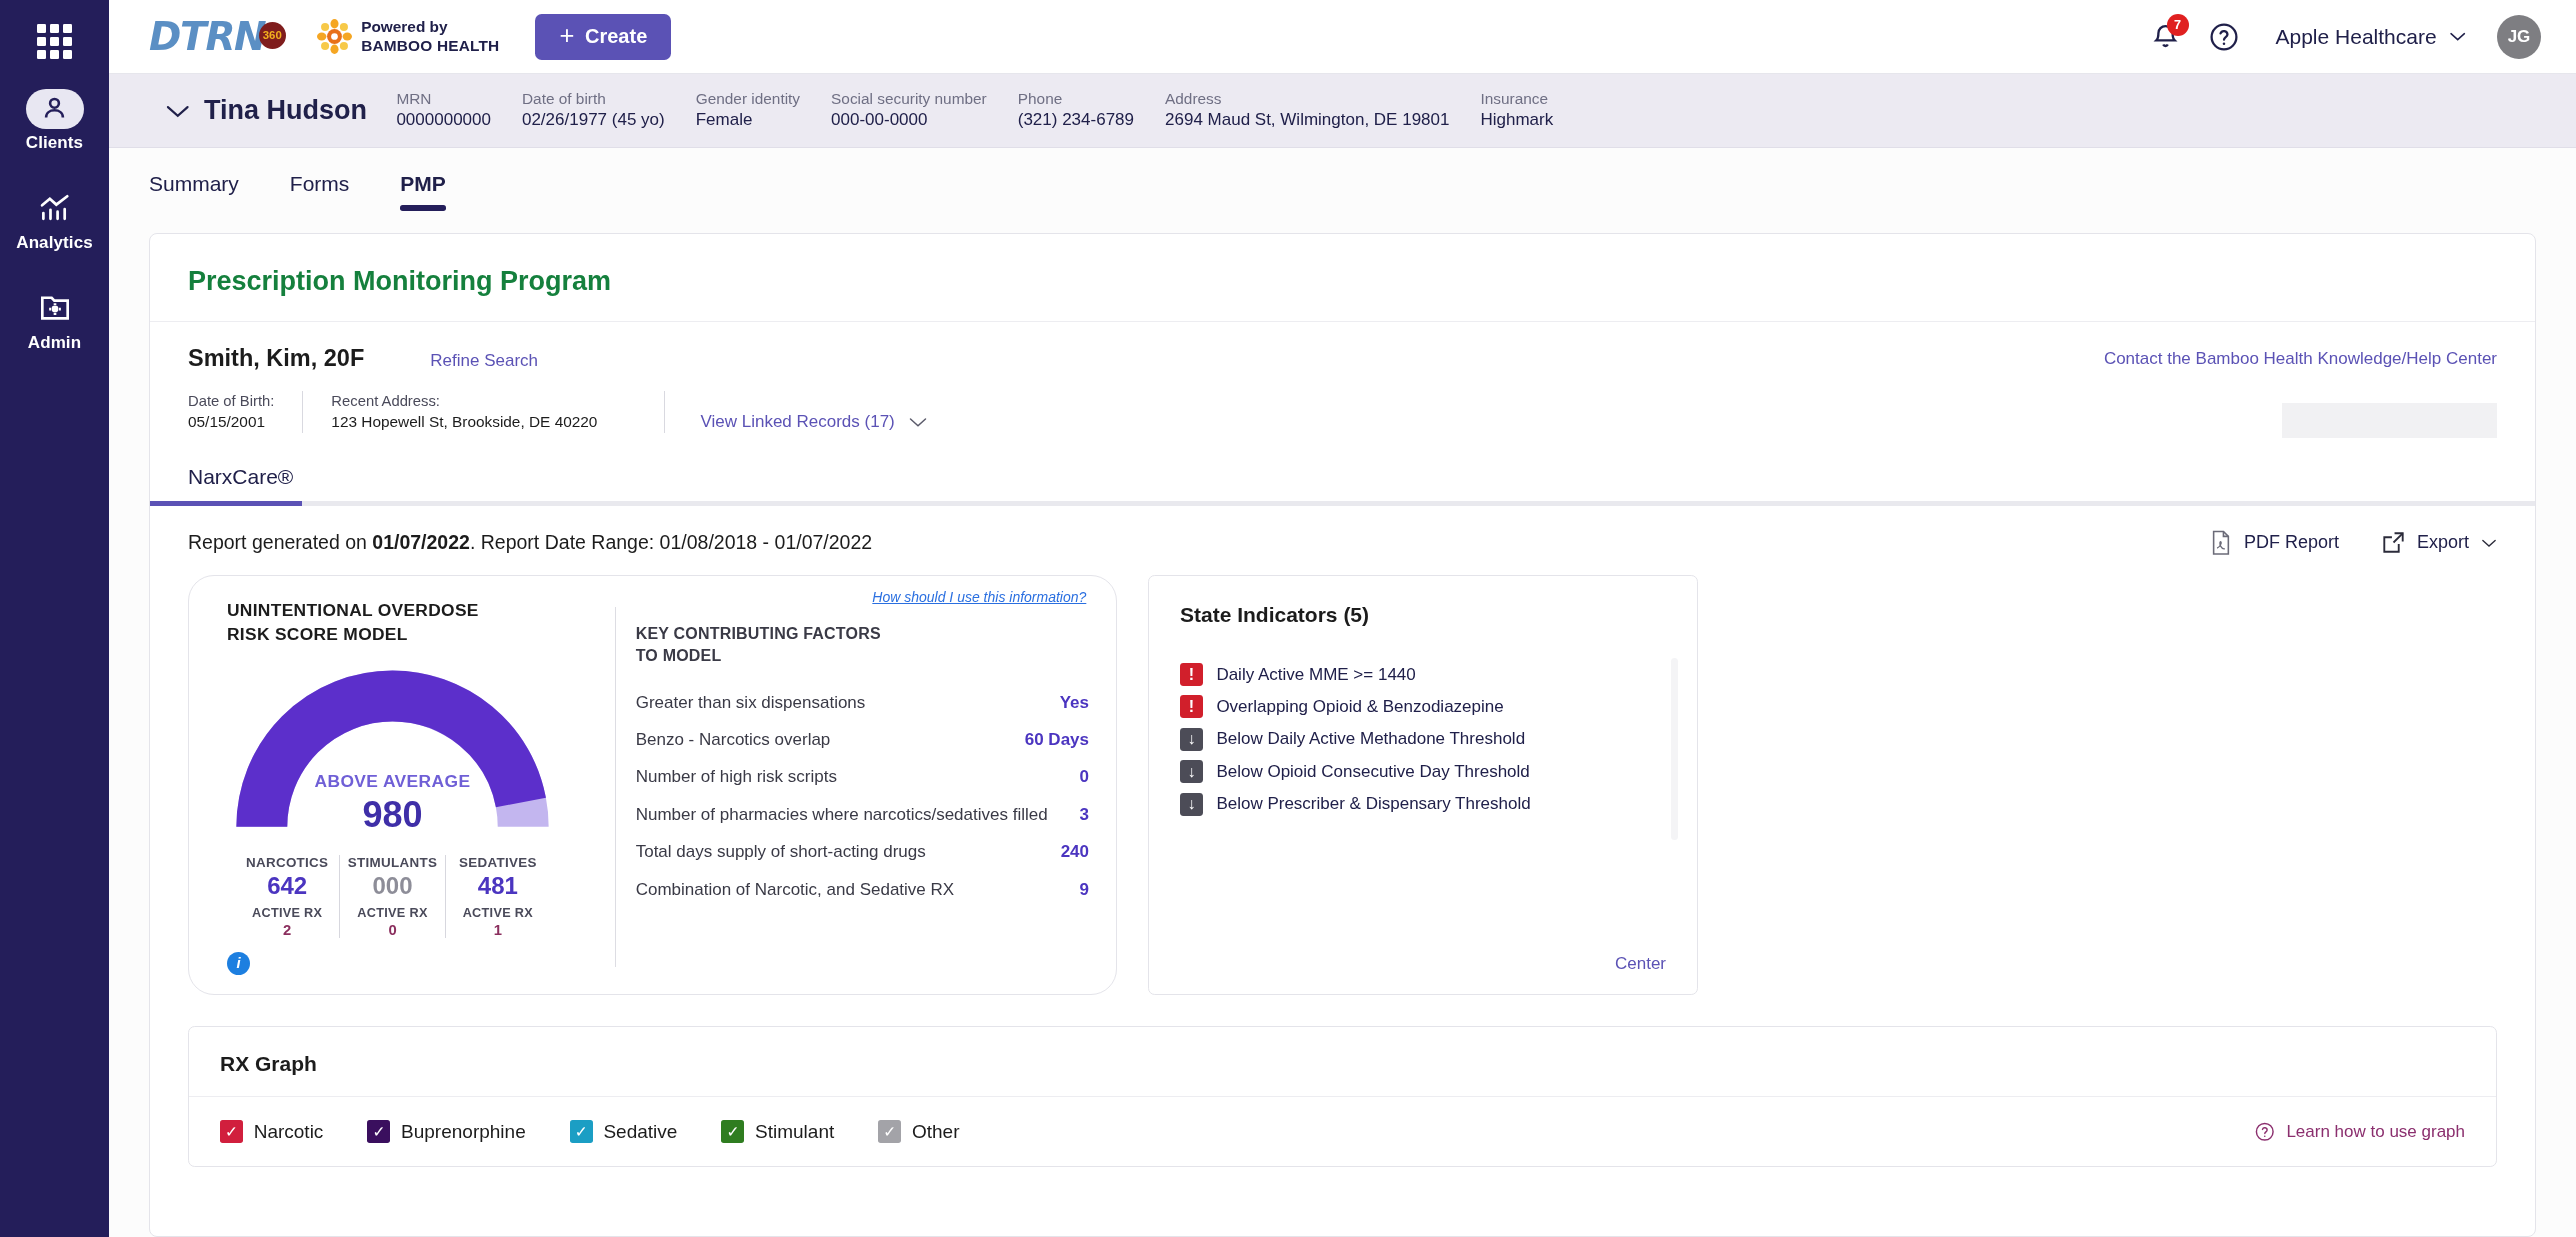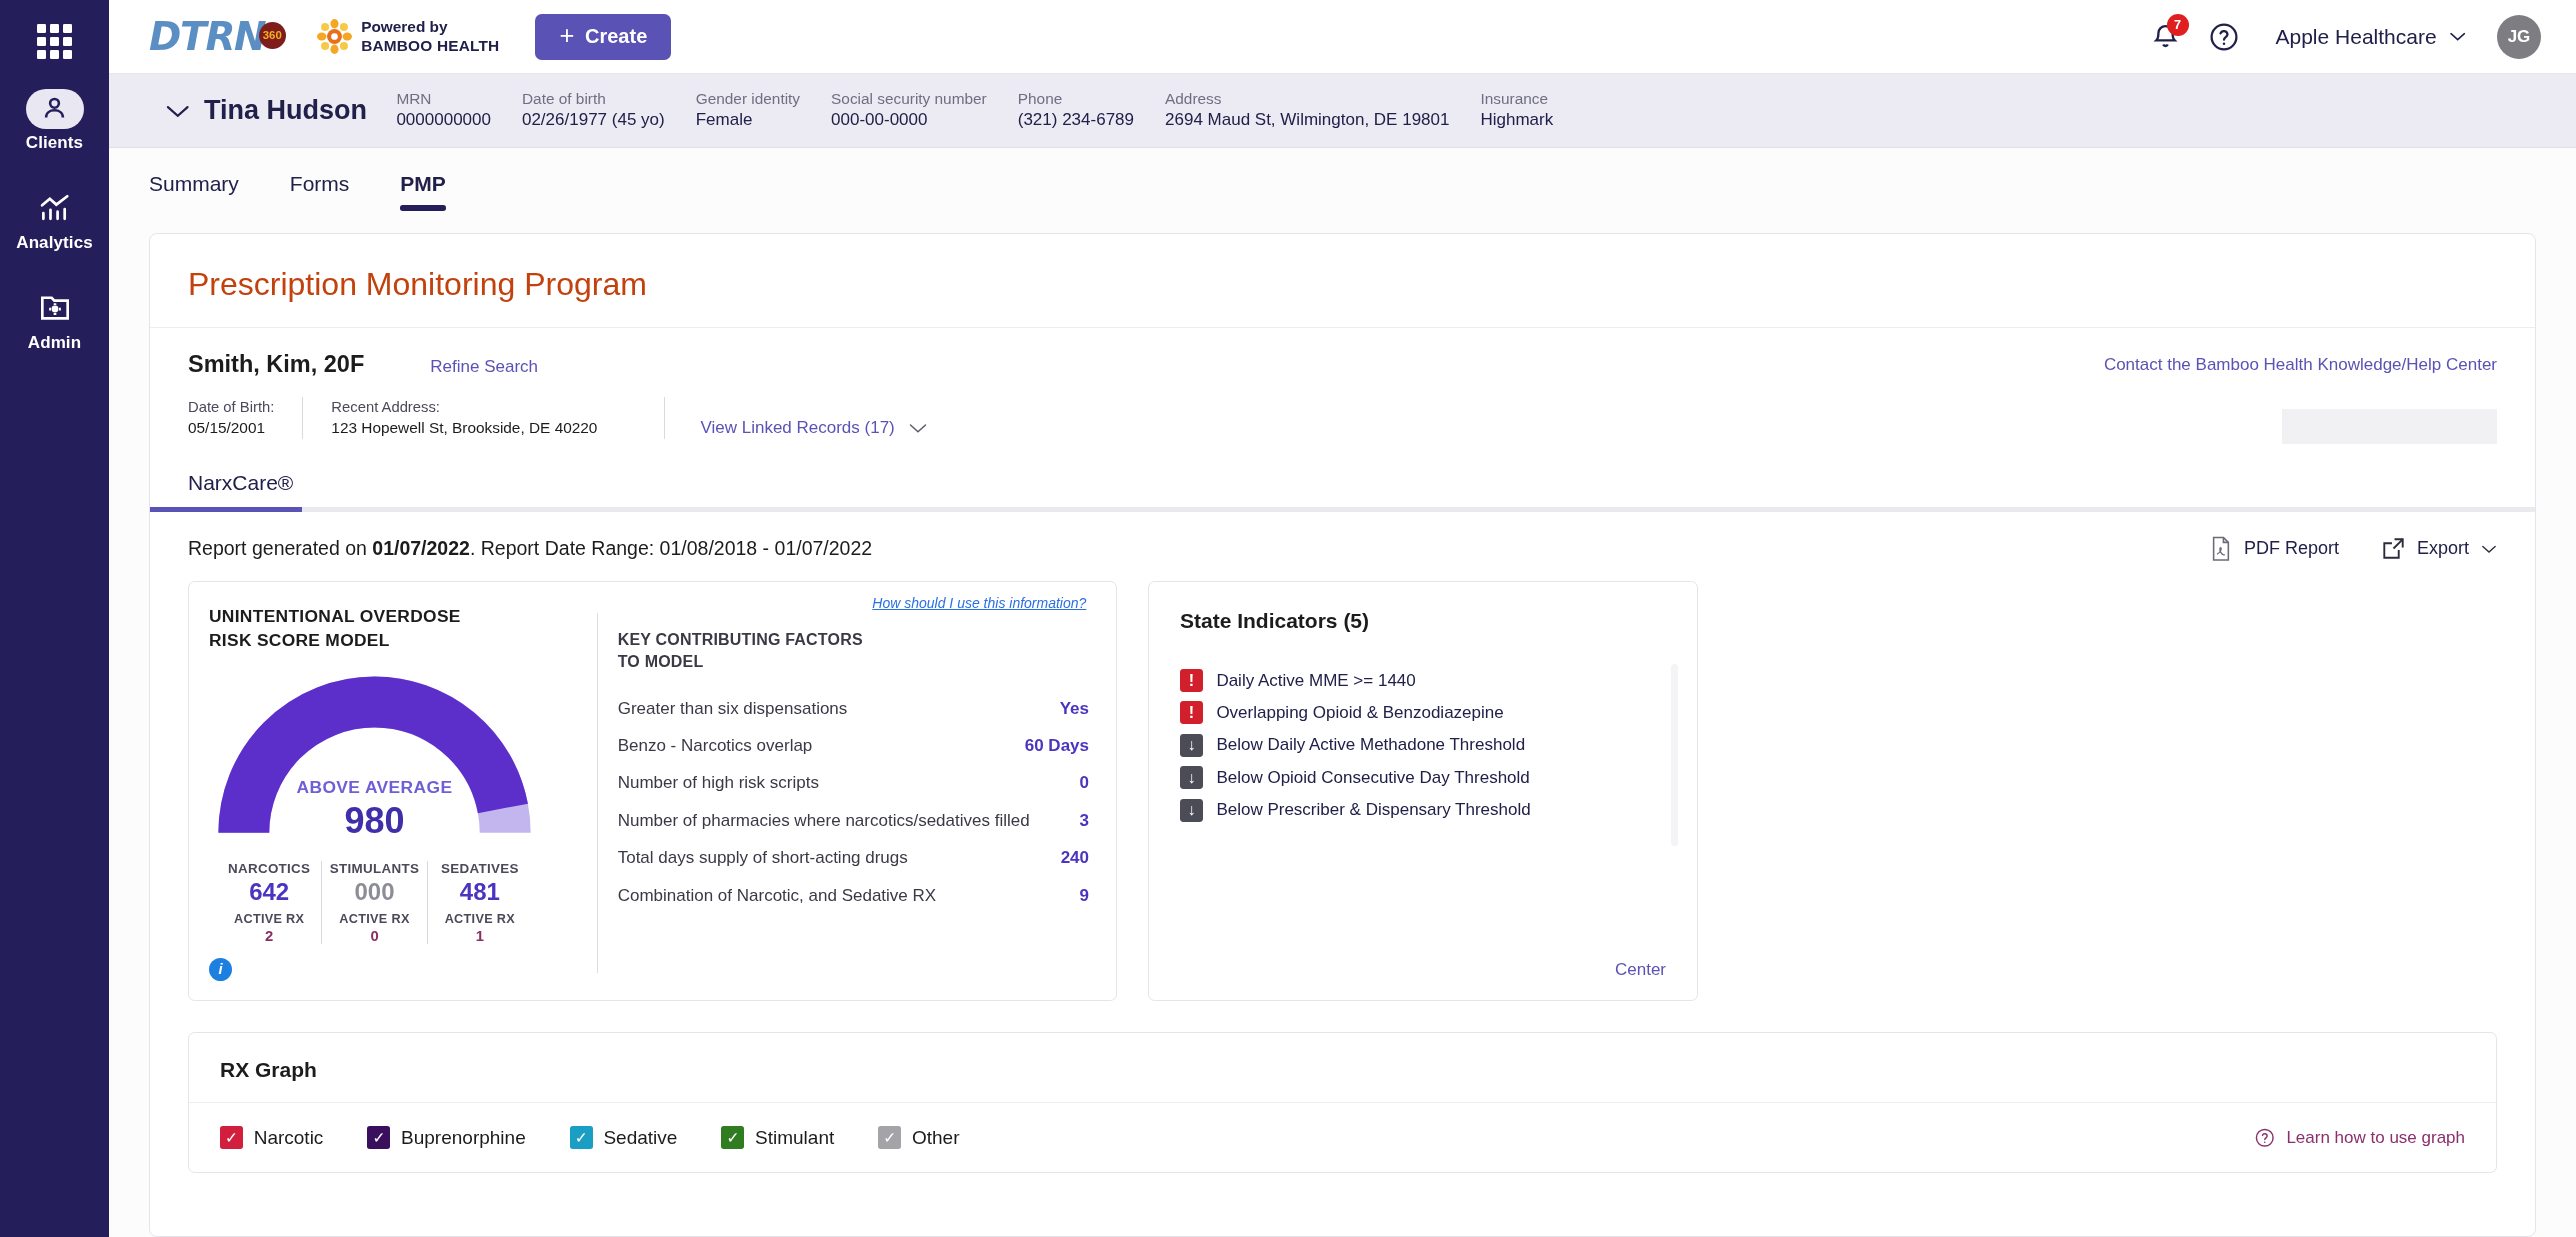--- a/index.html
+++ b/index.html
@@ -106,21 +106,21 @@
     content: ""; position: absolute; left: 0; right: 0; bottom: 0; height: 5.4px;
     background: #241e5a; border-radius: 2.7px;
   }
 
   
   .scroll { flex: 1; padding: 0 40px 0 40px; overflow: hidden; }
   .card {
     background: #ffffff; border: 0.7px solid #e4e4ea; border-radius: 8px;
     height: 100%;
   }
-  .card-title { font-size: 32px; font-weight: normal; color: #c2410c; padding: 32px 38px 24px 38px; }
+  .card-title { font-size: 27px; font-weight: bold; color: #15803d; padding: 32px 38px 24px 38px; }
   .divider { height: 0.7px; background: #ededf1; }
 
   .pt-block { padding: 23px 38px 17.4px 38px; position: relative; }
   .pt-row1 { display: flex; align-items: baseline; }
   .pt-name { font-size: 23.5px; font-weight: bold; color: #1c1c1c; }
   .refine { font-size: 17px; color: #5b52b5; margin-left: 66px; cursor: pointer; }
   .contact-link {
     position: absolute; right: 38px; top: 27px; font-size: 17px; color: #5b52b5; cursor:pointer;
   }
   .pt-row2 { display: flex; align-items: flex-end; margin-top: 19px; }
@@ -146,21 +146,21 @@
   .gen-txt { font-size: 19.5px; color: #1c1c1c; }
   .gen-txt b { font-weight: bold; }
   .gen-spacer { flex: 1; }
   .gen-btn { display: flex; align-items: center; gap: 12px; font-size: 18px; color: #20204a; cursor: pointer; margin-left: 43px;}
 
   
   .panels { display: flex; padding: 0 38px; gap: 31px; align-items: stretch; }
   .panel {
     border: 0.7px solid #e4e4ea; border-radius: 6.7px; background: #fff;
   }
-  .panel-risk { flex: 0 0 929px; padding: 23px 27px 19px 20px; display: flex; position: relative;}
+  .panel-risk { flex: 0 0 929px; padding: 23px 27px 19px 38px; display: flex; position: relative; border-radius: 26px;}
   .risk-left { flex: 0 0 376px; position: relative; }
   .risk-title { font-size: 17.4px; font-weight: bold; color: #1c1c1c; line-height: 1.35; letter-spacing:0.3px;}
   .gauge-wrap { margin-top: 23px; position: relative; width: 315px; height: 168px; margin-left: 8px;}
   .gauge-label {
     position: absolute; left: 0; right: 0; top: 102px; text-align: center;
     font-size: 17.4px; color: #6f5fd6; font-weight: 600; letter-spacing:0.4px;
   }
   .gauge-score {
     position: absolute; left: 0; right: 0; top: 125px; text-align: center;
     font-size: 36px; color: #3f2fa8; font-weight: bold;

